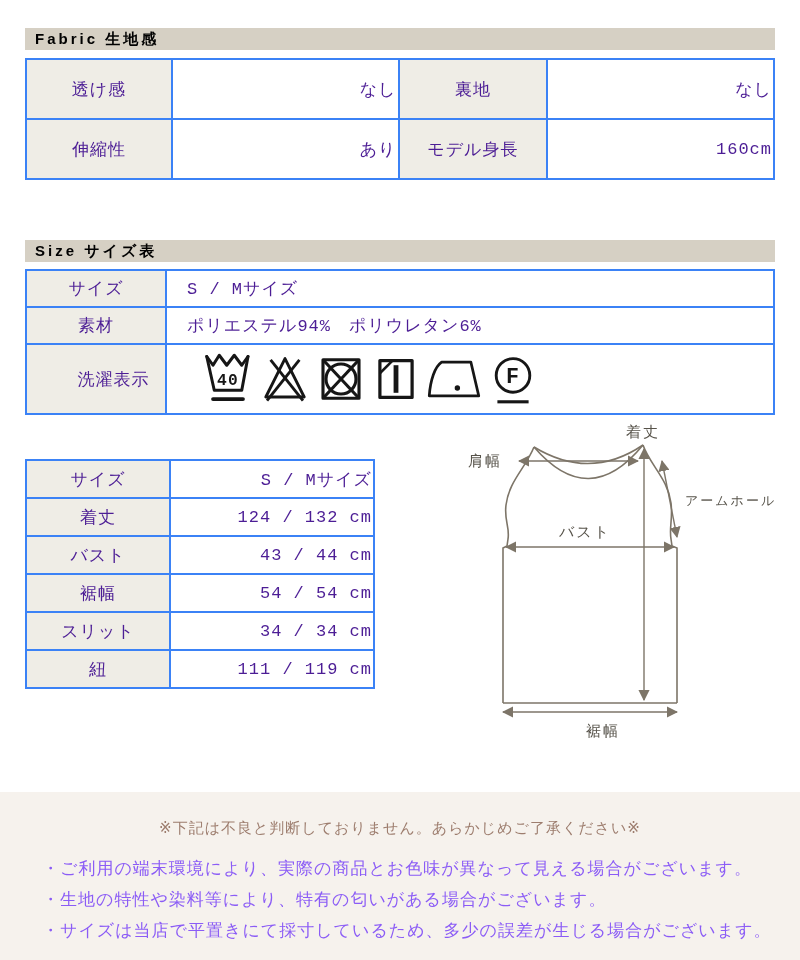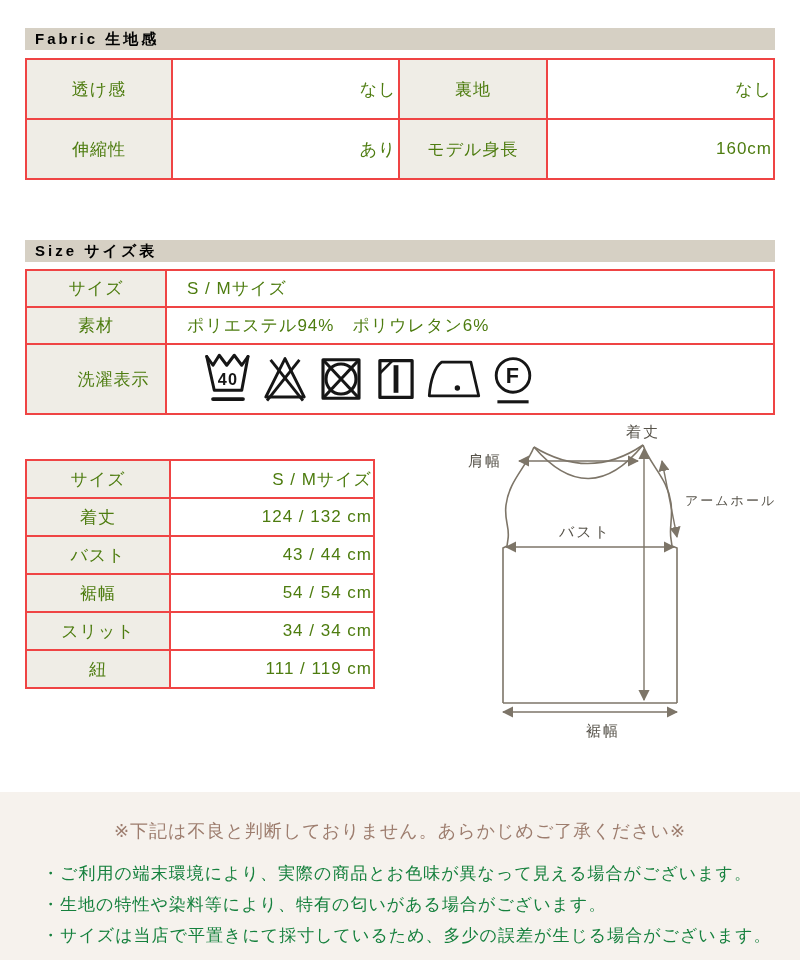--- a/index.html
+++ b/index.html
@@ -10,21 +10,21 @@
   .inner{padding:0 25px;}
   
   .bar{
     height:22px;background:#d6d0c4;color:#000000;font-size:15px;line-height:22px;
     padding-left:10px;letter-spacing:3px;font-weight:bold;
   }
   .bar-fabric{margin-top:28px;}
   .bar-size{margin-top:60px;}
   
   table{border-collapse:collapse;width:100%;table-layout:fixed;}
-  td{border:2px solid #ef4444;font-size:17px;color:#4d7c0f;letter-spacing:1px;}
+  td{border:2px solid #3b82f6;font-size:17px;color:#4c1d95;letter-spacing:1px;font-family:Liberation Mono, monospace;}
   .hcell{background:#efede6;text-align:center;}
   .vcell{background:#ffffff;text-align:right;}
   .vcell-left{background:#ffffff;text-align:left;padding-left:20px;}
   .fabric-table{margin-top:8px;}
   .fabric-table td{height:56px;}
   .size-table{margin-top:7px;}
   .size-table .row-s td{height:33px;}
   .size-table .row-care td{height:64px;padding-left:36px;}
   .care-cell{padding:2px 0 2px 12px;}
   .care-icons{display:flex;align-items:center;gap:8px;}
@@ -40,23 +40,23 @@
     font-family:"Liberation Sans","DejaVu Sans",sans-serif;
     fill:#57534a;font-size:15px;letter-spacing:2px;
   }
   .diagram .small{font-size:13px;}
   
   .notice{
     position:absolute;left:0;top:792px;width:800px;height:168px;
     background:#f6f2ed;box-sizing:border-box;padding-top:27px;
   }
   .notice-heading{
-    text-align:center;color:#9d7d6e;font-size:18px;letter-spacing:1px;
-  }
-  .notice-list{margin:15px 0 0 42px;font-size:17px;line-height:31px;color:#15803d;letter-spacing:1px;}
+    text-align:center;color:#9d7d6e;font-size:15px;letter-spacing:1px;
+  }
+  .notice-list{margin:15px 0 0 42px;font-size:17px;line-height:31px;color:#8b5cf6;letter-spacing:1px;}
   .notice-list div{white-space:nowrap;}
 </style>
 </head>
 <body>
 
 <div class="page">
   <div class="inner">
 
     <div class="bar bar-fabric">Fabric 生地感</div>
 

